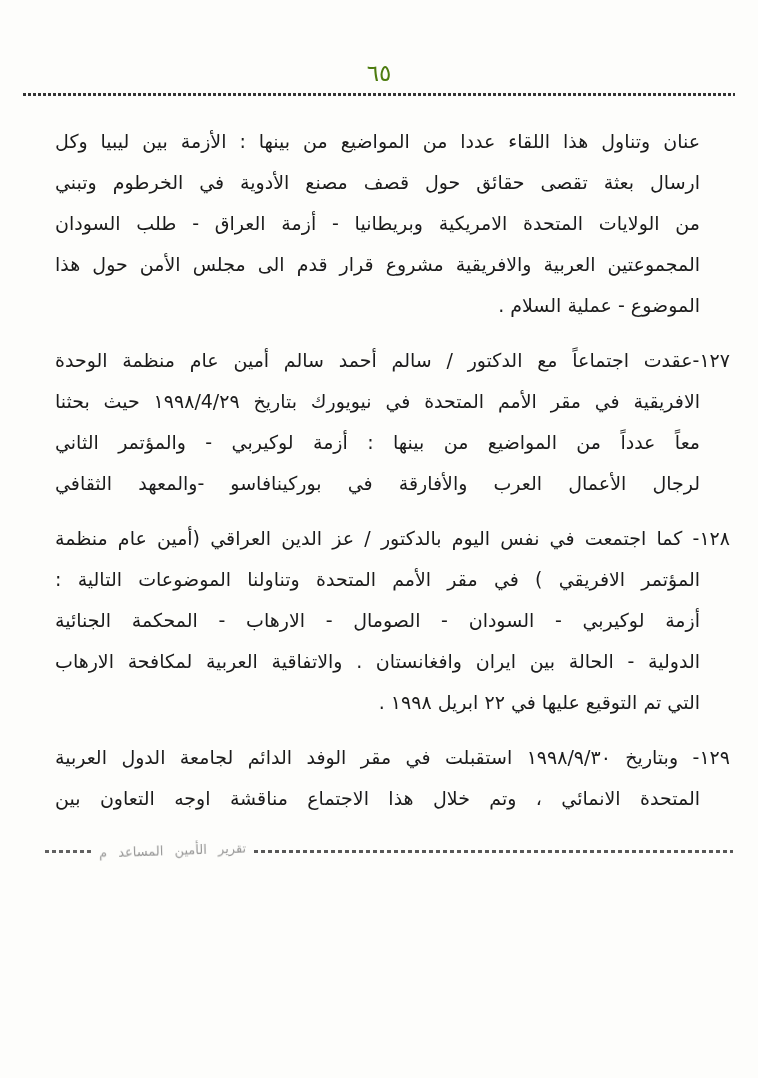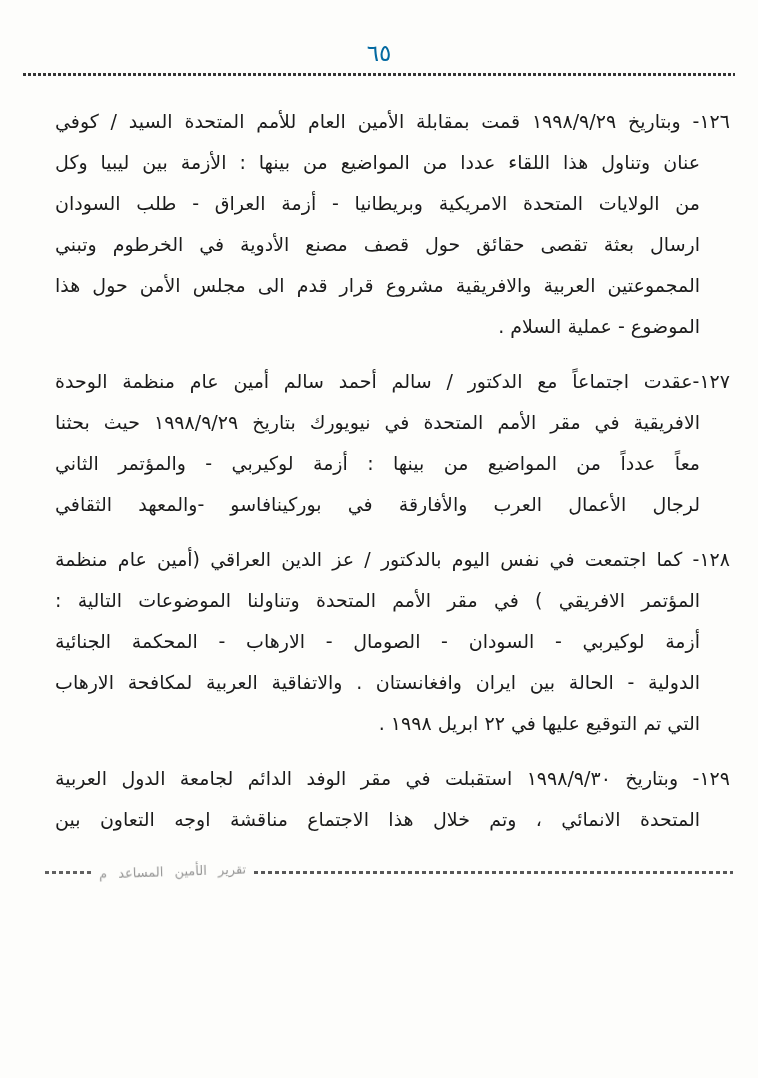--- a/index.html
+++ b/index.html
@@ -13,21 +13,22 @@
     direction: rtl;
     overflow: hidden;
     box-sizing: border-box;
   }
   .page-header { padding-top: 40px; }
   .page-number {
     text-align: center;
     font-size: 23px;
     letter-spacing: 2px;
     line-height: 26px;
-    color: #0369a1;
+    color: #4d7c0f;
+    margin-top: 20px;
   }
   .header-rule {
     height: 3px;
     margin: 7px 23px 0 23px;
     background-image: repeating-linear-gradient(90deg, #222 0 3px, transparent 3px 5px);
     opacity: 0.92;
   }
   .doc-body {
     margin: 25px 28px 0 55px;
     font-size: 19px;
@@ -80,31 +81,30 @@
 <div class="page">
 
   <div class="page-header">
     <div class="page-number">٦٥</div>
     <div class="header-rule"></div>
   </div>
 
   <div class="doc-body">
 
     <p class="para">
-      <span class="line first">١٢٦- وبتاريخ ١٩٩٨/٩/٢٩ قمت بمقابلة الأمين العام للأمم المتحدة السيد / كوفي</span>
       <span class="line">عنان وتناول هذا اللقاء عددا من المواضيع من بينها : الأزمة بين ليبيا وكل</span>
+      <span class="line">ارسال بعثة تقصى حقائق حول قصف  مصنع الأدوية في الخرطوم وتبني</span>
       <span class="line">من الولايات المتحدة الامريكية وبريطانيا - أزمة العراق - طلب السودان</span>
-      <span class="line">ارسال بعثة تقصى حقائق حول قصف  مصنع الأدوية في الخرطوم وتبني</span>
       <span class="line">المجموعتين العربية والافريقية مشروع قرار قدم الى مجلس الأمن حول هذا</span>
       <span class="line short">الموضوع - عملية السلام .</span>
     </p>
 
     <p class="para">
       <span class="line first">١٢٧-عقدت اجتماعاً مع الدكتور / سالم أحمد سالم أمين عام منظمة الوحدة</span>
-      <span class="line">الافريقية في مقر الأمم المتحدة في نيويورك بتاريخ ١٩٩٨/٩/٢٩ حيث بحثنا</span>
+      <span class="line">الافريقية في مقر الأمم المتحدة في نيويورك بتاريخ ١٩٩٨/4/٢٩ حيث بحثنا</span>
       <span class="line">معاً عدداً من المواضيع من بينها : أزمة لوكيربي - والمؤتمر الثاني</span>
       <span class="line">لرجال الأعمال العرب والأفارقة  في بوركينافاسو -والمعهد الثقافي</span>
     </p>
 
     <p class="para">
       <span class="line first">١٢٨- كما اجتمعت في نفس اليوم بالدكتور / عز الدين العراقي (أمين عام منظمة</span>
       <span class="line">المؤتمر الافريقي ) في مقر الأمم المتحدة وتناولنا الموضوعات التالية :</span>
       <span class="line">أزمة لوكيربي - السودان - الصومال - الارهاب - المحكمة الجنائية</span>
       <span class="line">الدولية - الحالة بين ايران وافغانستان . والاتفاقية العربية لمكافحة الارهاب</span>
       <span class="line short">التي تم التوقيع عليها في ٢٢ ابريل ١٩٩٨ .</span>

